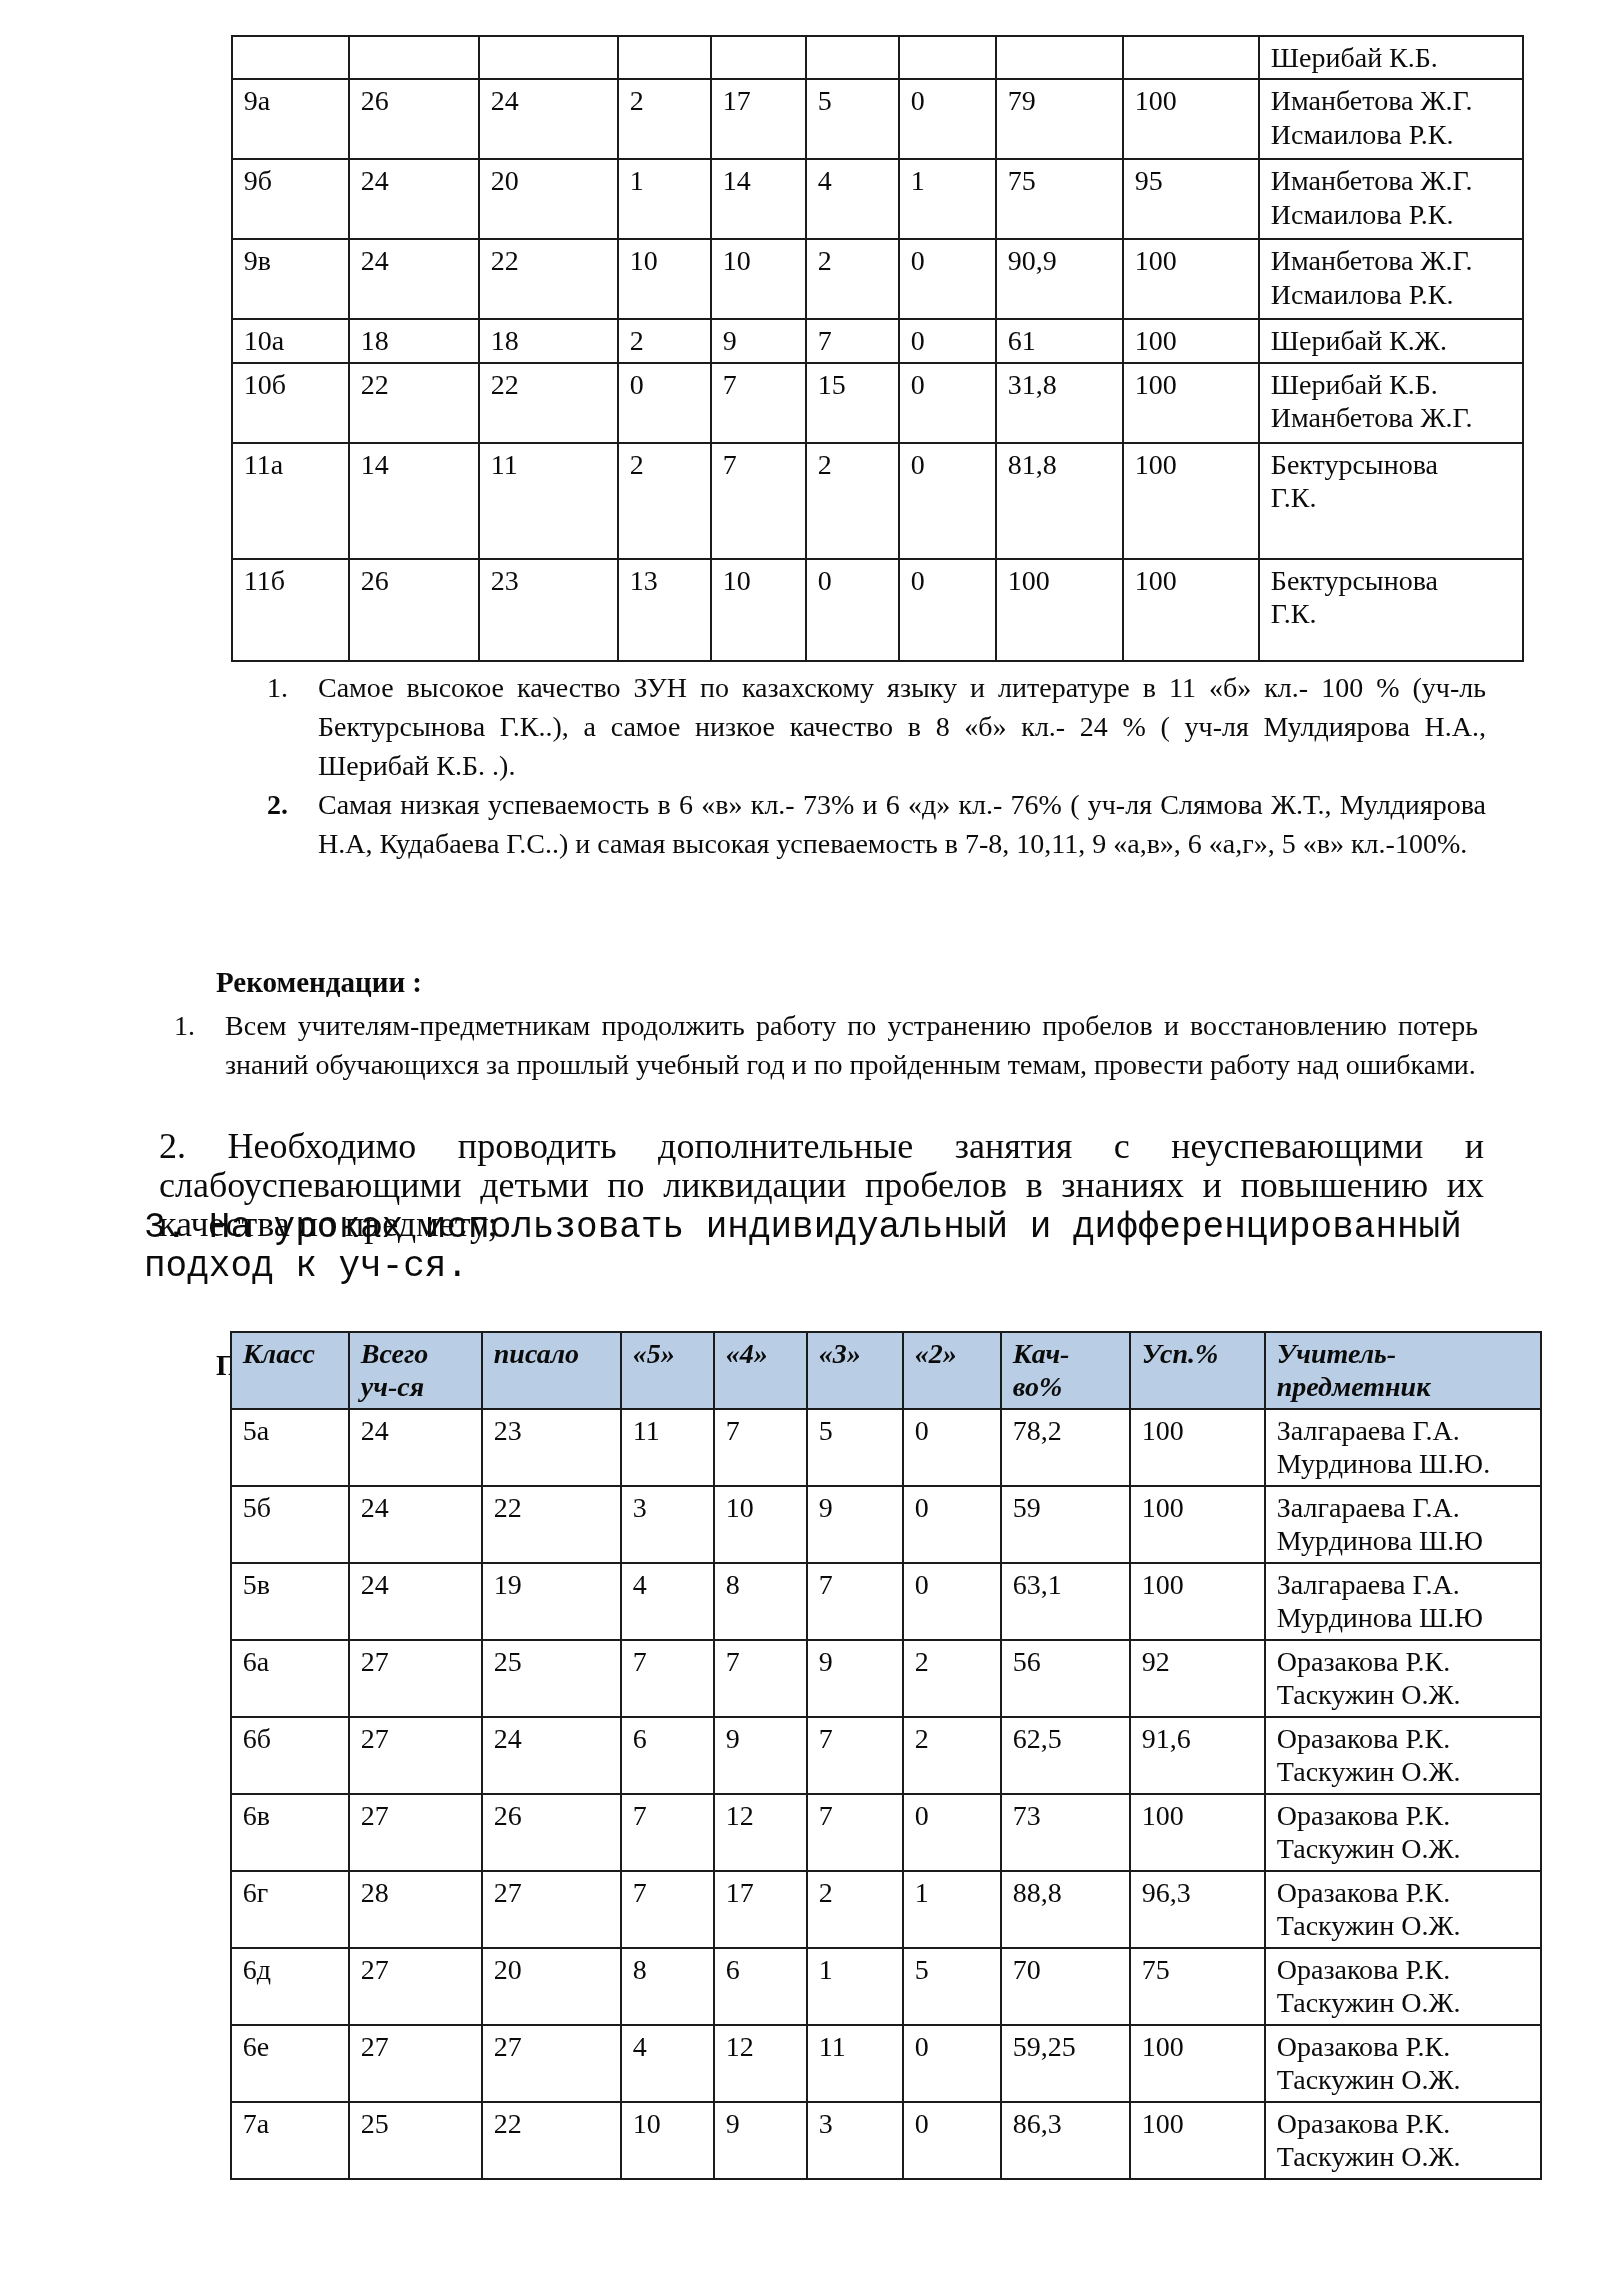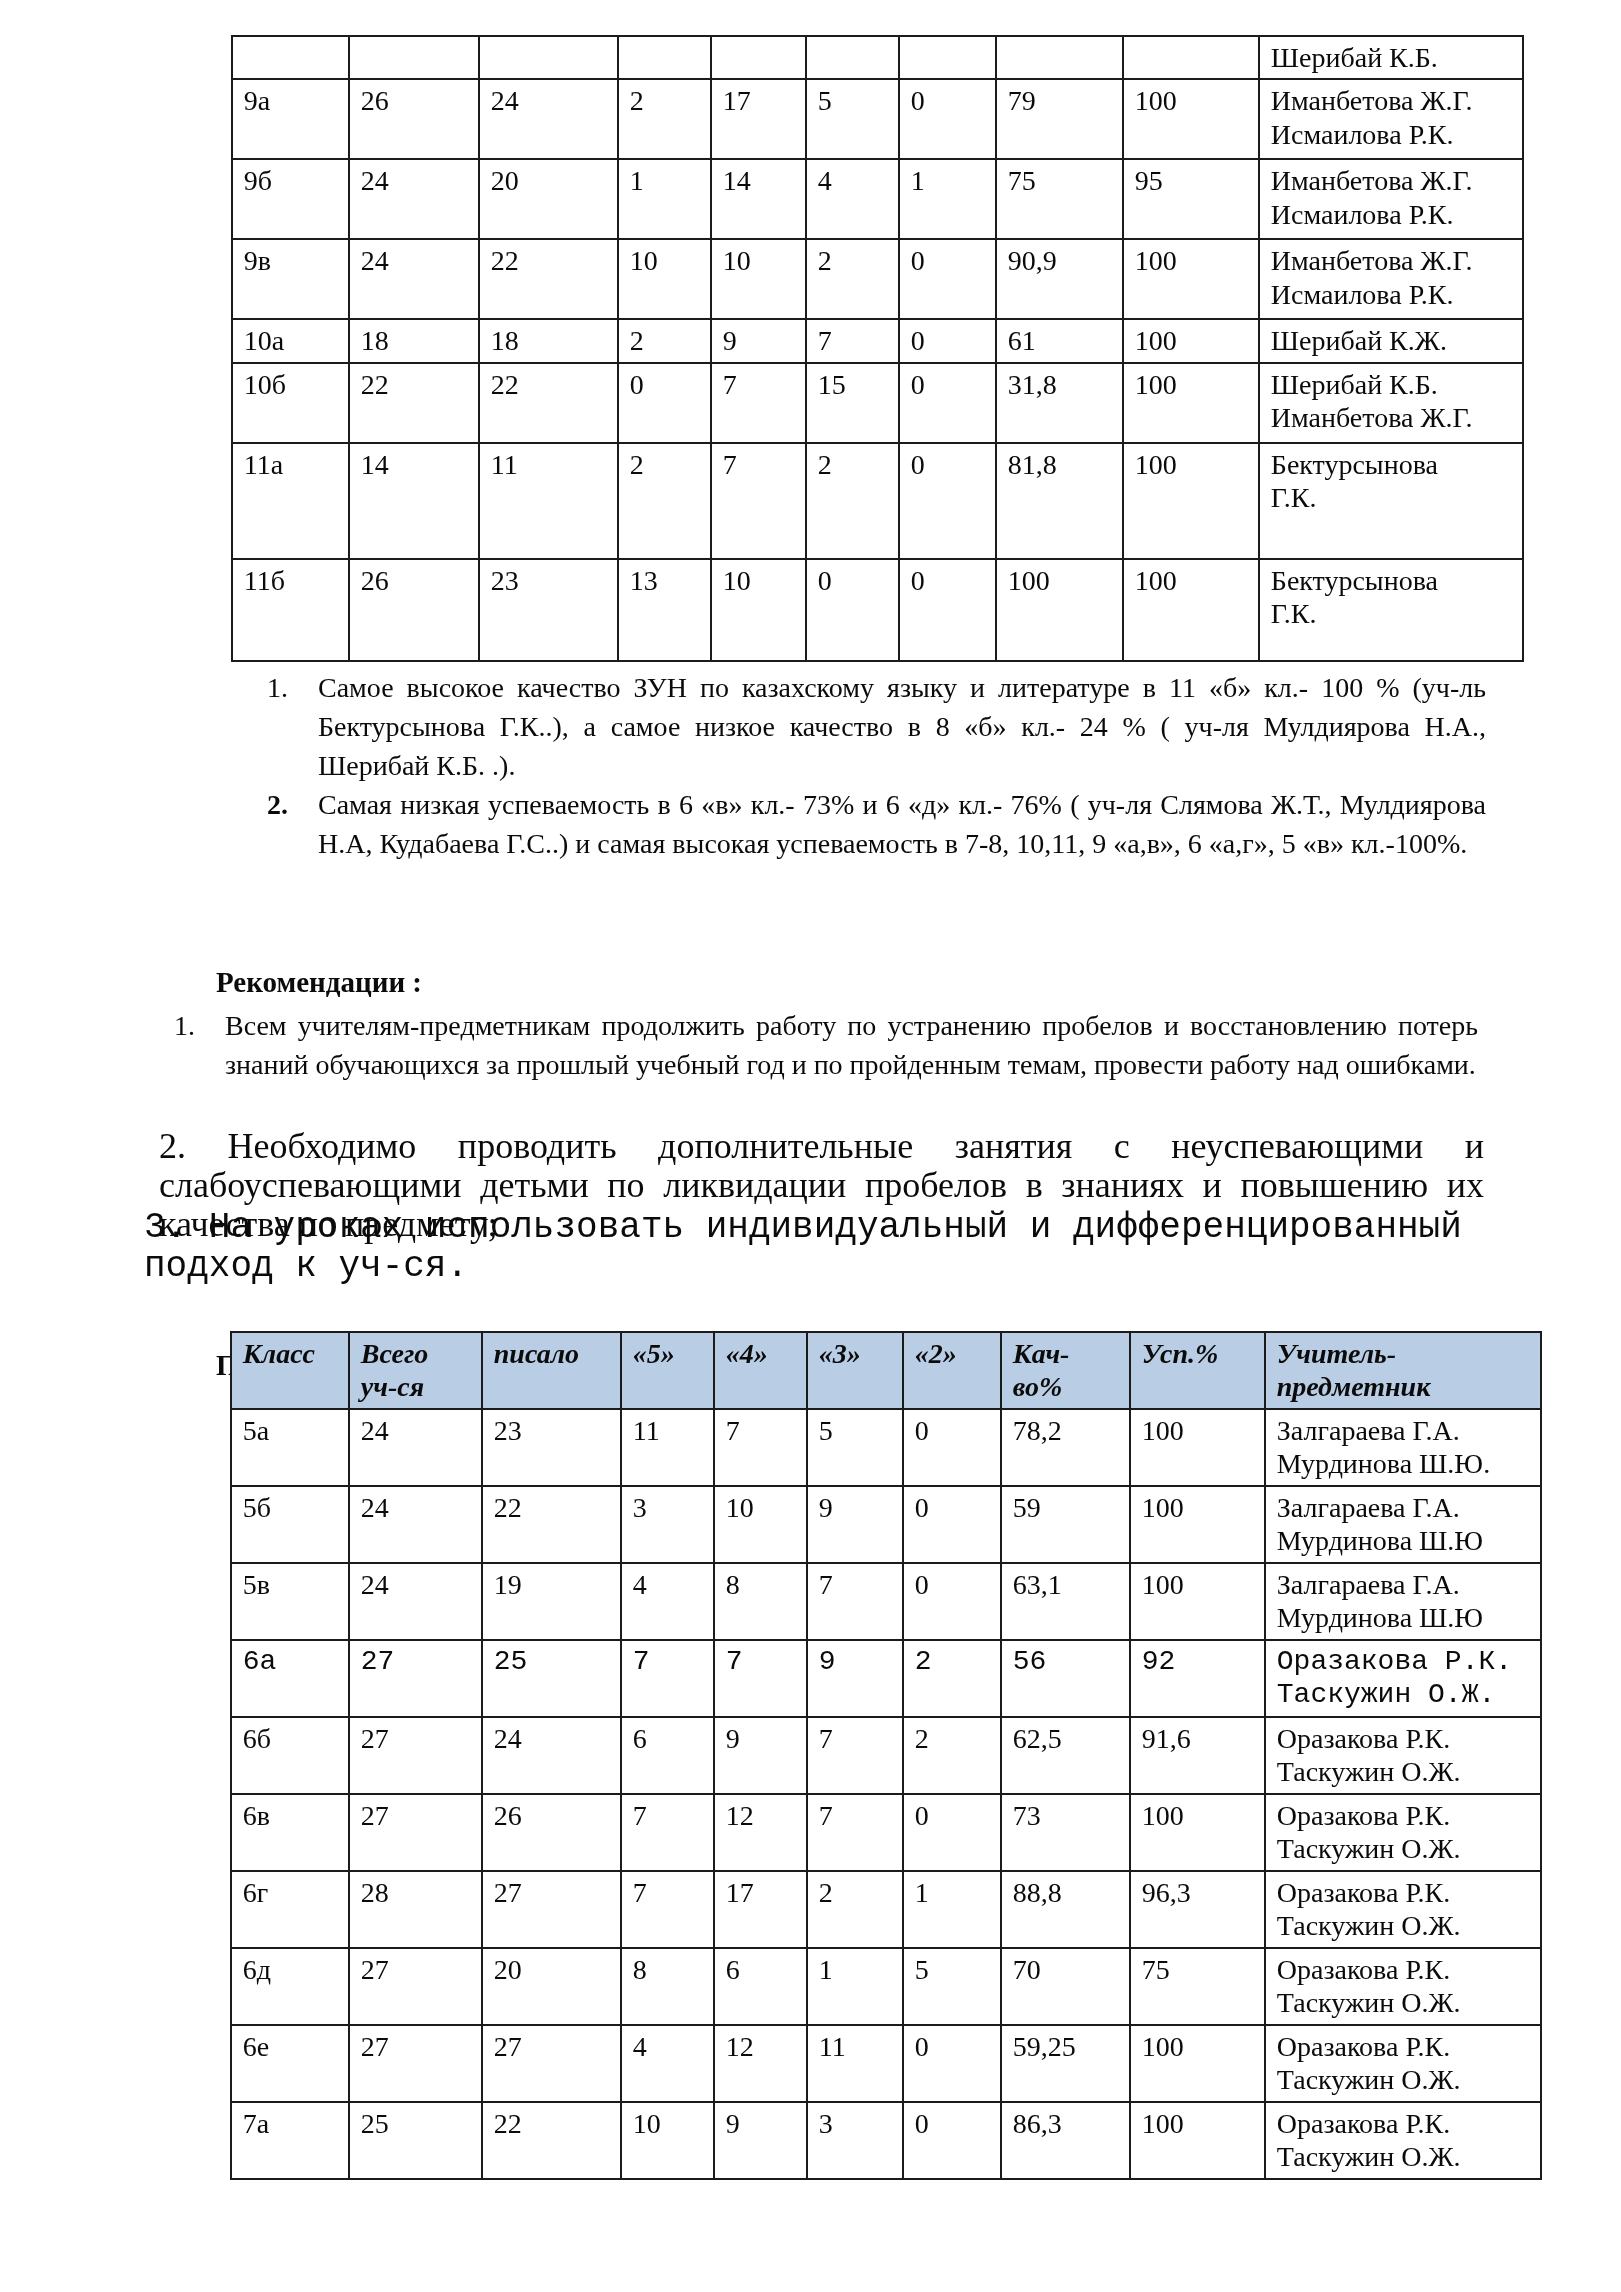--- a/index.html
+++ b/index.html
@@ -260,21 +260,21 @@
           <td>19</td>
           <td>4</td>
           <td>8</td>
           <td>7</td>
           <td>0</td>
           <td>63,1</td>
           <td>100</td>
           <td>Залгараева Г.А.
 Мурдинова Ш.Ю</td>
         </tr>
-        <tr style="height: 76px; font-family: Liberation Mono, monospace;">
+        <tr style="height: 76px;">
           <td>6а</td>
           <td>27</td>
           <td>25</td>
           <td>7</td>
           <td>7</td>
           <td>9</td>
           <td>2</td>
           <td>56</td>
           <td>92</td>
           <td>Оразакова Р.К.

